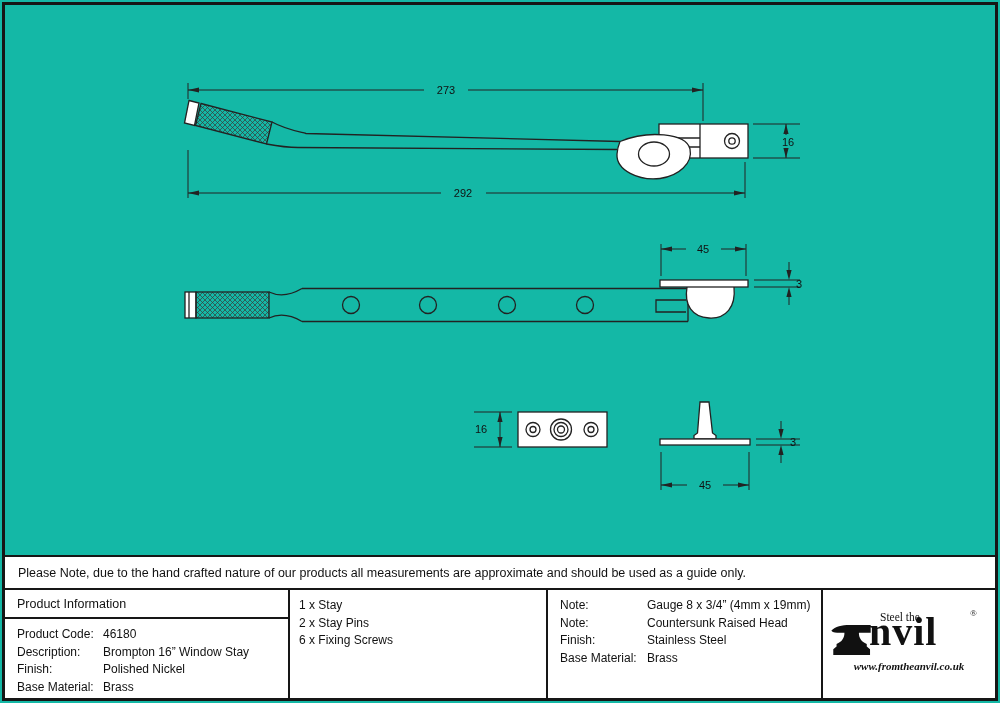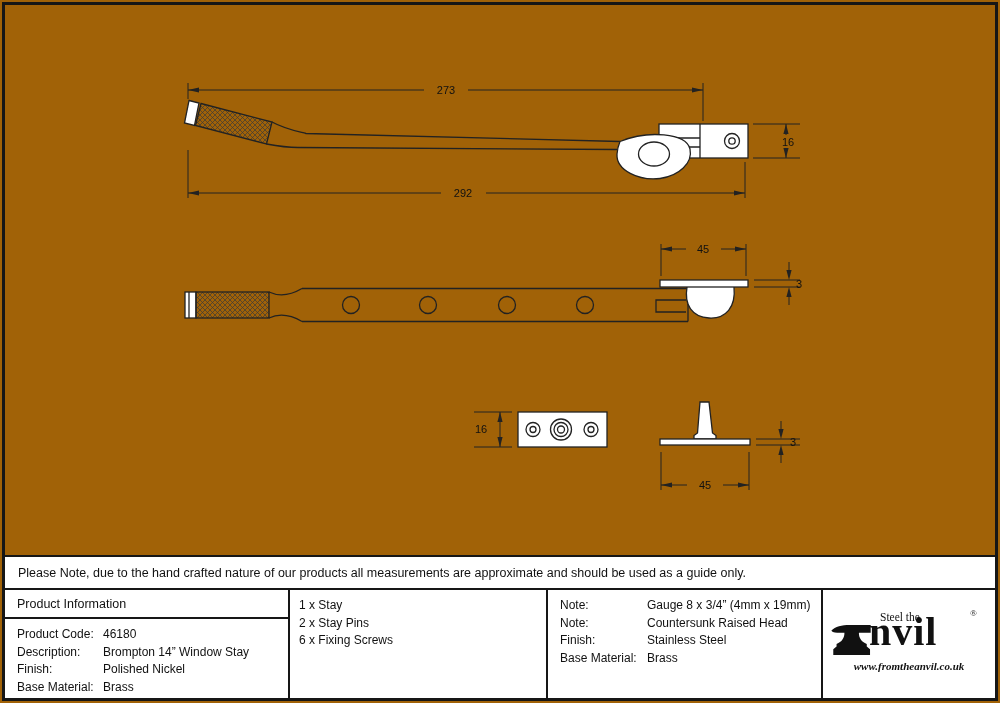--- a/index.html
+++ b/index.html
@@ -1,16 +1,16 @@
 <!DOCTYPE html>
 <html><head>
 <meta charset="utf-8">
 <style>
   html,body{margin:0;padding:0;background:#e8e8e8;}
-  .page{position:relative;width:1000px;height:703px;background:#a16207;overflow:hidden;
+  .page{position:relative;width:1000px;height:703px;background:#14b8a6;overflow:hidden;
         font-family:"Liberation Sans",sans-serif;color:#111;}
   .frame{position:absolute;left:2px;top:2px;right:2px;bottom:2px;border:3px solid #161616;pointer-events:none;}
   svg text{font-family:"Liberation Sans",sans-serif;font-size:11px;fill:#111;}
   .drawing{position:absolute;left:0;top:0;}
 
   
   .bottom{position:absolute;left:5px;right:5px;top:546px;bottom:5px;border-top:2px solid #161616;
           display:flex;flex-direction:column;background:#fff;margin-top:9px;}
   .note-row{height:31px;border-bottom:2px solid #161616;display:flex;align-items:center;
             padding-left:13px;font-size:12.5px;}
@@ -199,21 +199,21 @@
         <div class="col-header">
           <span>Product Information</span>
         </div>
         <div class="col-body">
           <div class="kv">
             <span class="k">Product Code:</span>
             <span class="v">46180</span>
           </div>
           <div class="kv">
             <span class="k">Description:</span>
-            <span class="v">Brompton 14” Window Stay</span>
+            <span class="v">Brompton 16” Window Stay</span>
           </div>
           <div class="kv">
             <span class="k">Finish:</span>
             <span class="v">Polished Nickel</span>
           </div>
           <div class="kv">
             <span class="k">Base Material:</span>
             <span class="v">Brass</span>
           </div>
         </div>

